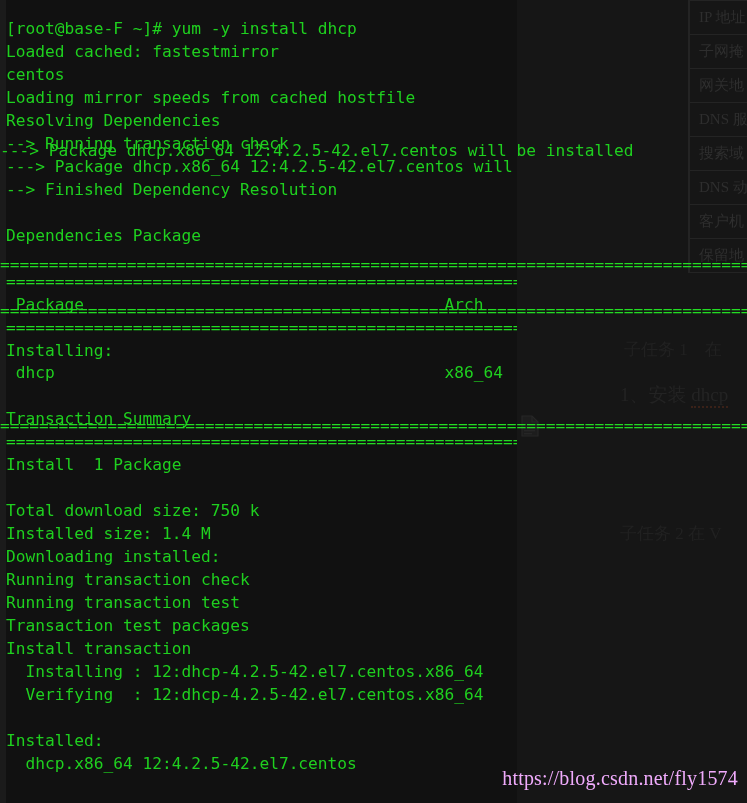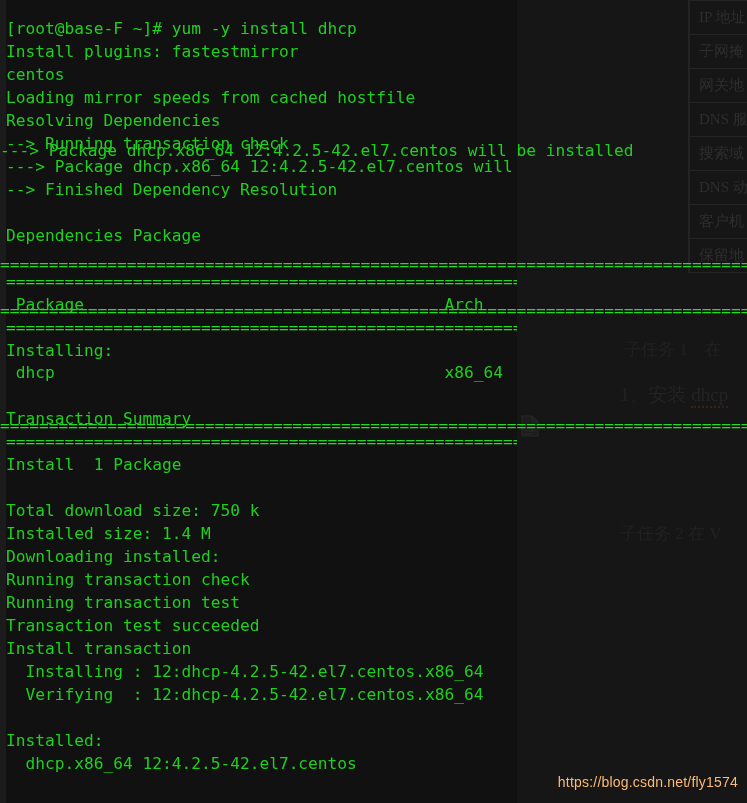--- a/index.html
+++ b/index.html
@@ -127,23 +127,23 @@
     z-index: 4;
   }
   .ovl { position: absolute; left: 0; white-space: pre; }
   .sep { color: #23dd23; letter-spacing: 0px; }
 
   
   #watermark {
     position: absolute;
     right: 9px;
     bottom: 13px;
-    color: #fdba74;
-    font-family: Liberation Sans, sans-serif;
-    font-size: 14px;
+    color: #f0abfc;
+    font-family: Liberation Serif, serif;
+    font-size: 20px;
     letter-spacing: 0.2px;
     z-index: 9;
   }
 </style>
 </head>
 <body>
 
 <div id="screen">
 
   <div id="doc-layer">
@@ -214,21 +214,21 @@
           </tr>
       <tr>
             <td>保留地</td>
           </tr>
     </tbody>
       </table>
   </div>
 
   <div id="terminal">
     <pre id="term-text" style="top: 2px;"><span class="">[root@base-F ~]# yum -y install dhcp</span>
-<span class="">Install plugins: fastestmirror</span>
+<span class="">Loaded cached: fastestmirror</span>
 <span class="">centos</span>
 <span class="">Loading mirror speeds from cached hostfile</span>
 <span class="">Resolving Dependencies</span>
 <span class="">--&gt; Running transaction check</span>
 <span class="">---&gt; Package dhcp.x86_64 12:4.2.5-42.el7.centos will be installed</span>
 <span class="">--&gt; Finished Dependency Resolution</span>
 <span class=""></span>
 <span class="">Dependencies Package</span>
 <span class=""></span>
 <span class="sep">=============================================================================</span>
@@ -239,21 +239,21 @@
 <span class=""></span>
 <span class="">Transaction Summary</span>
 <span class="sep">=============================================================================</span>
 <span class="">Install  1 Package</span>
 <span class=""></span>
 <span class="">Total download size: 750 k</span>
 <span class="">Installed size: 1.4 M</span>
 <span class="">Downloading installed:</span>
 <span class="">Running transaction check</span>
 <span class="">Running transaction test</span>
-<span class="">Transaction test succeeded</span>
+<span class="">Transaction test packages</span>
 <span class="">Install transaction</span>
 <span class="">  Installing : 12:dhcp-4.2.5-42.el7.centos.x86_64</span>
 <span class="">  Verifying  : 12:dhcp-4.2.5-42.el7.centos.x86_64</span>
 <span class=""></span>
 <span class="">Installed:</span>
 <span class="">  dhcp.x86_64 12:4.2.5-42.el7.centos</span>
 <span class=""></span>
 <span class="">Complete!</span>
 </pre>
   </div>

